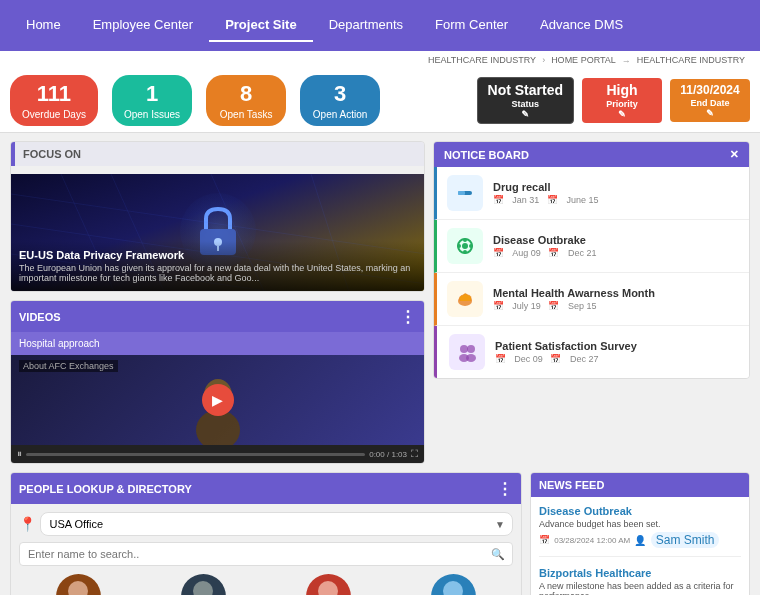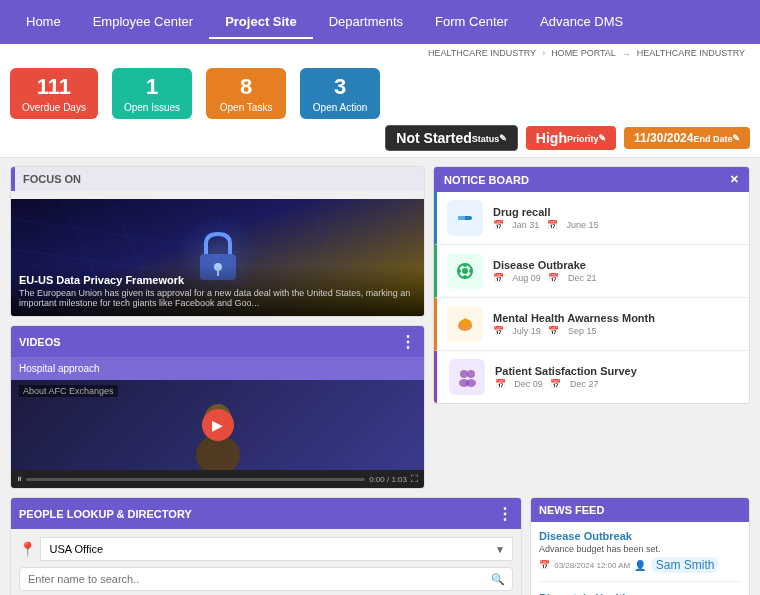--- a/index.html
+++ b/index.html
@@ -4,31 +4,31 @@
   <style>
     * { box-sizing: border-box; margin: 0; padding: 0; }
     body { font-family: Arial, sans-serif; font-size: 12px; background: #f0f0f0; width: 760px; min-height: 595px; overflow-x: hidden; }
     .nav-item { color: #fff; padding: 8px 16px; cursor: pointer; font-size: 13px; text-decoration: none; border-bottom: 2px solid transparent; }
     .nav-item.active { border-bottom: 2px solid #fff; font-weight: bold; }
 
     
     .breadcrumb { display: flex; align-items: center; justify-content: flex-end; padding: 4px 12px; font-size: 9px; color: #666; background: #fff; }
     .breadcrumb span { margin: 0 3px; }
     .breadcrumb .arrow { color: #999; }
-    .stat-card { border-radius: 6px; padding: 6px 12px; text-align: center; min-width: 80px; margin-right: 8px; }
+    .stat-card { border-radius: 17px; padding: 6px 12px; text-align: center; min-width: 80px; margin-right: 8px; }
     .stat-card .num { font-size: 22px; font-weight: bold; color: #fff; }
     .stat-card .lbl { font-size: 10px; color: #fff; margin-top: 2px; }
     .stat-card.red { background: #e74c3c; }
     .stat-card.teal { background: #1abc9c; }
     .stat-card.orange { background: #e67e22; }
     .stat-card.blue { background: #2980b9; }
 
     
     .status-row { display: flex; gap: 8px; margin-left: auto; align-items: center; }
-    .status-badge { border-radius: 4px; padding: 4px 10px; font-size: 11px; font-weight: bold; cursor: pointer; display: flex; flex-direction: row; align-items: center; min-width: 80px; }
+    .status-badge { border-radius: 4px; padding: 4px 10px; font-size: 11px; font-weight: bold; cursor: pointer; display: flex; flex-direction: column; align-items: center; min-width: 80px; }
     .status-badge .big { font-size: 14px; font-weight: bold; }
     .status-badge .small { font-size: 9px; margin-top: 1px; }
     .status-badge.dark { background: #2c2c2c; color: #fff; border: 1px solid #555; }
     .status-badge.red-badge { background: #e74c3c; color: #fff; }
     .status-badge.orange-badge { background: #e67e22; color: #fff; }
 
     
     .main { display: flex; gap: 8px; padding: 8px 10px; }
     .left-col { width: 415px; }
     .right-col { flex: 1; }
@@ -88,31 +88,31 @@
     .news-meta { display: flex; align-items: center; gap: 4px; }
     .news-date { font-size: 8px; color: #888; }
     .news-author { background: #e8f4ff; color: #2980b9; font-size: 12px; padding: 1px 5px; border-radius: 10px; }
 
     
     .top-bar { display: flex; align-items: center; padding: 6px 10px; background: #fff; border-bottom: 1px solid #ddd; flex-wrap: wrap; gap: 6px; }
 
     .people-loc-icon { color: #6a5acd; font-size: 14px; margin-right: 4px; }
 
     .select-wrapper { position: relative; width: 100%; }
-    .select-wrapper select { width: 100%; padding: 5px 8px; border: 1px solid #ddd; border-radius: 0; font-size: 11px; appearance: none; background: #fff; }
+    .select-wrapper select { width: 100%; padding: 5px 8px; border: 1px solid #ddd; border-radius: 8px; font-size: 11px; appearance: none; background: #fff; }
     .select-arrow { position: absolute; right: 8px; top: 50%; transform: translateY(-50%); pointer-events: none; font-size: 10px; color: #666; }
 
     .search-wrapper { position: relative; width: 100%; }
     .search-wrapper input { width: 100%; padding: 5px 8px; border: 1px solid #ddd; border-radius: 4px; font-size: 11px; }
     .search-wrapper .search-icon-inner { position: absolute; right: 8px; top: 50%; transform: translateY(-50%); font-size: 11px; color: #888; cursor: pointer; }
   </style>
 </head>
 <body>
 
-<nav style="background:#6a5acd; display:flex; align-items:center; padding:14px 10px; height:44px;">
+<nav style="background:#6a5acd; display:flex; align-items:center; padding:14px 10px; height:51px;">
   <a class="nav-item">Home</a>
   <a class="nav-item">Employee Center</a>
   <a class="nav-item active">Project Site</a>
   <a class="nav-item">Departments</a>
   <a class="nav-item">Form Center</a>
   <a class="nav-item">Advance DMS</a>
 </nav>
 
 <div class="breadcrumb">
   <span style="cursor:pointer;">HEALTHCARE INDUSTRY</span>

